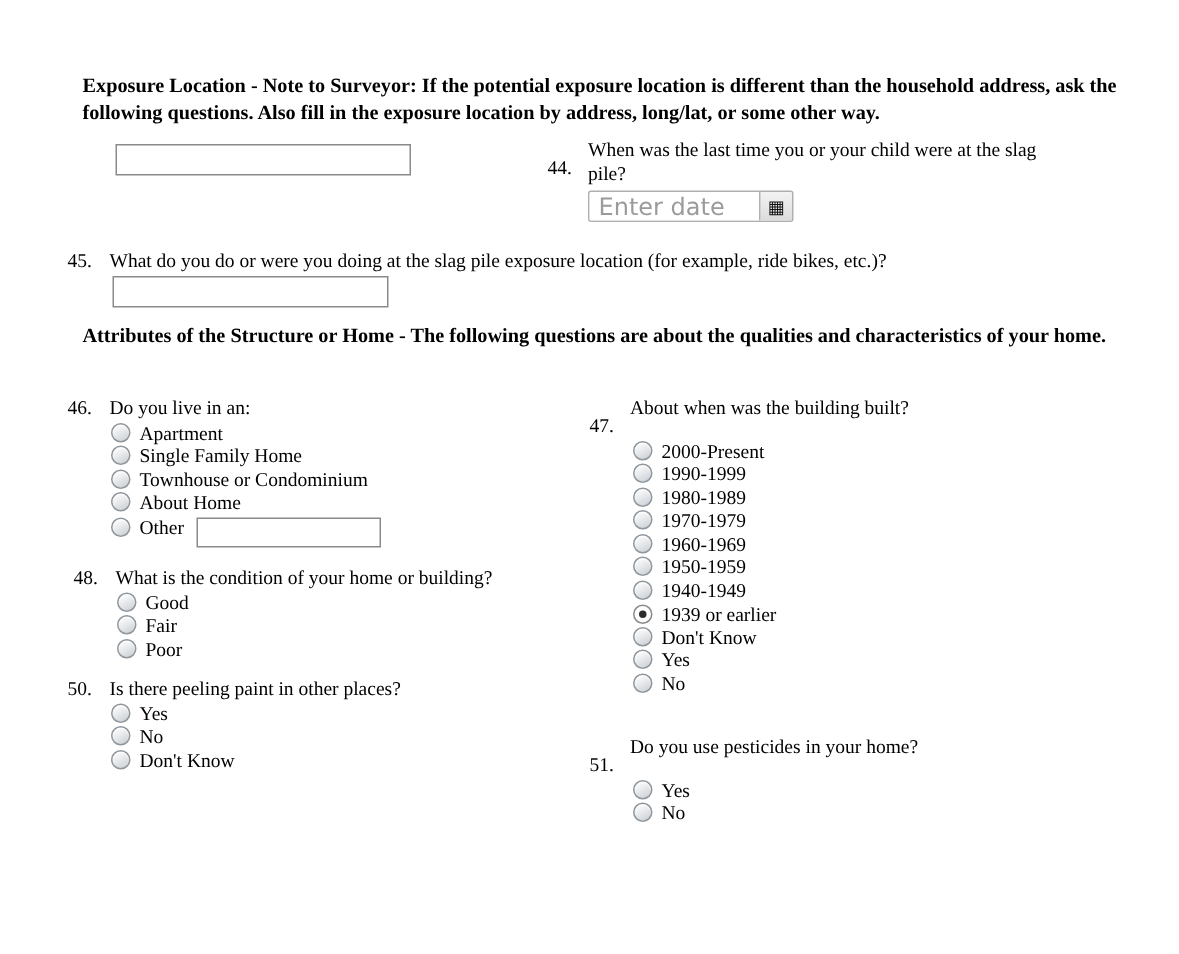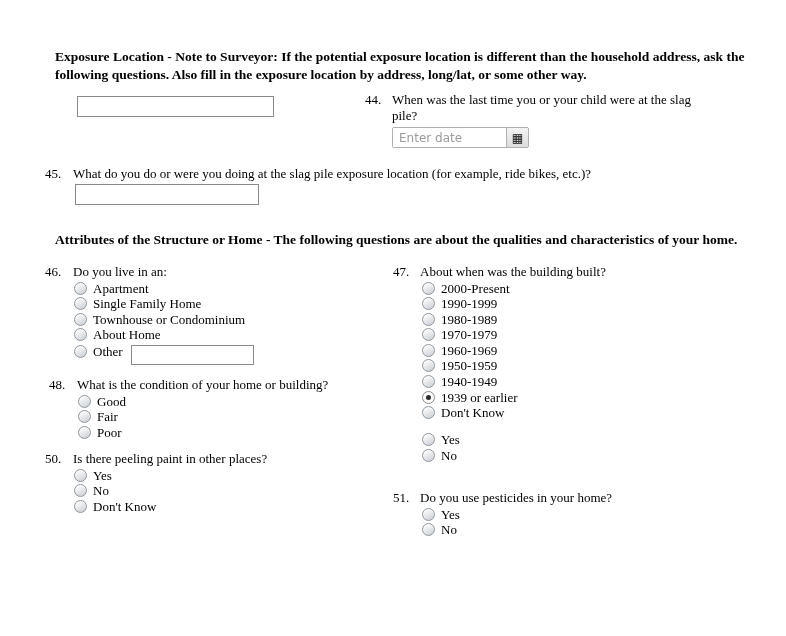--- a/index.html
+++ b/index.html
@@ -11,26 +11,26 @@
     font-size:13px;
   }
   .page { position:relative; width:738px; height:636px; background:#fff; }
 
   .section-header {
     position:absolute;
     font-weight:bold;
     font-size:13.5px;
     line-height:17.5px;
   }
-  .nowrap { white-space:nowrap;margin-top:16px; }
+  .nowrap { white-space:nowrap; }
 
   .q { position:absolute; }
   .q-line { display:flex; line-height:15.5px; }
   .qnum { flex:0 0 28px; }
-  .q.right .qnum { flex:0 0 27px; }
+  .q.right .qnum { flex:0 0 27px;margin-top:12px; }
   .q-text { flex:1; }
 
   .text-input {
     display:block;
     border:1px solid #8a8a8a;
     background:#fff;
     height:21px;
     font-family:"Liberation Serif", serif;
     font-size:13px;
     padding:0 4px;
@@ -46,21 +46,21 @@
     height:21px;
     border:1px solid #b0b0b0;
     border-radius:2px;
     background:#fff;
     overflow:hidden;
   }
   .date-input {
     flex:1; min-width:0;
     border:none; outline:none;
     font-family:"DejaVu Sans", sans-serif;
-    font-size:12px;
+    font-size:16px;
     padding:0 0 0 6px;
     color:#c2410c;
   }
   .date-input::placeholder { color:#9b9b9b; opacity:1; }
   .cal-button {
     flex:0 0 22px;
     border:none;
     border-left:1px solid #b0b0b0;
     background:linear-gradient(#f3f3f3, #dcdcdc);
     cursor:pointer;

